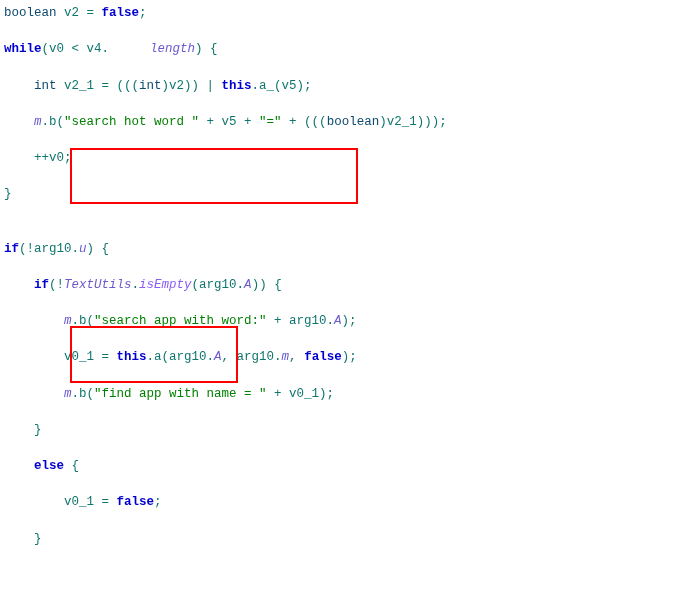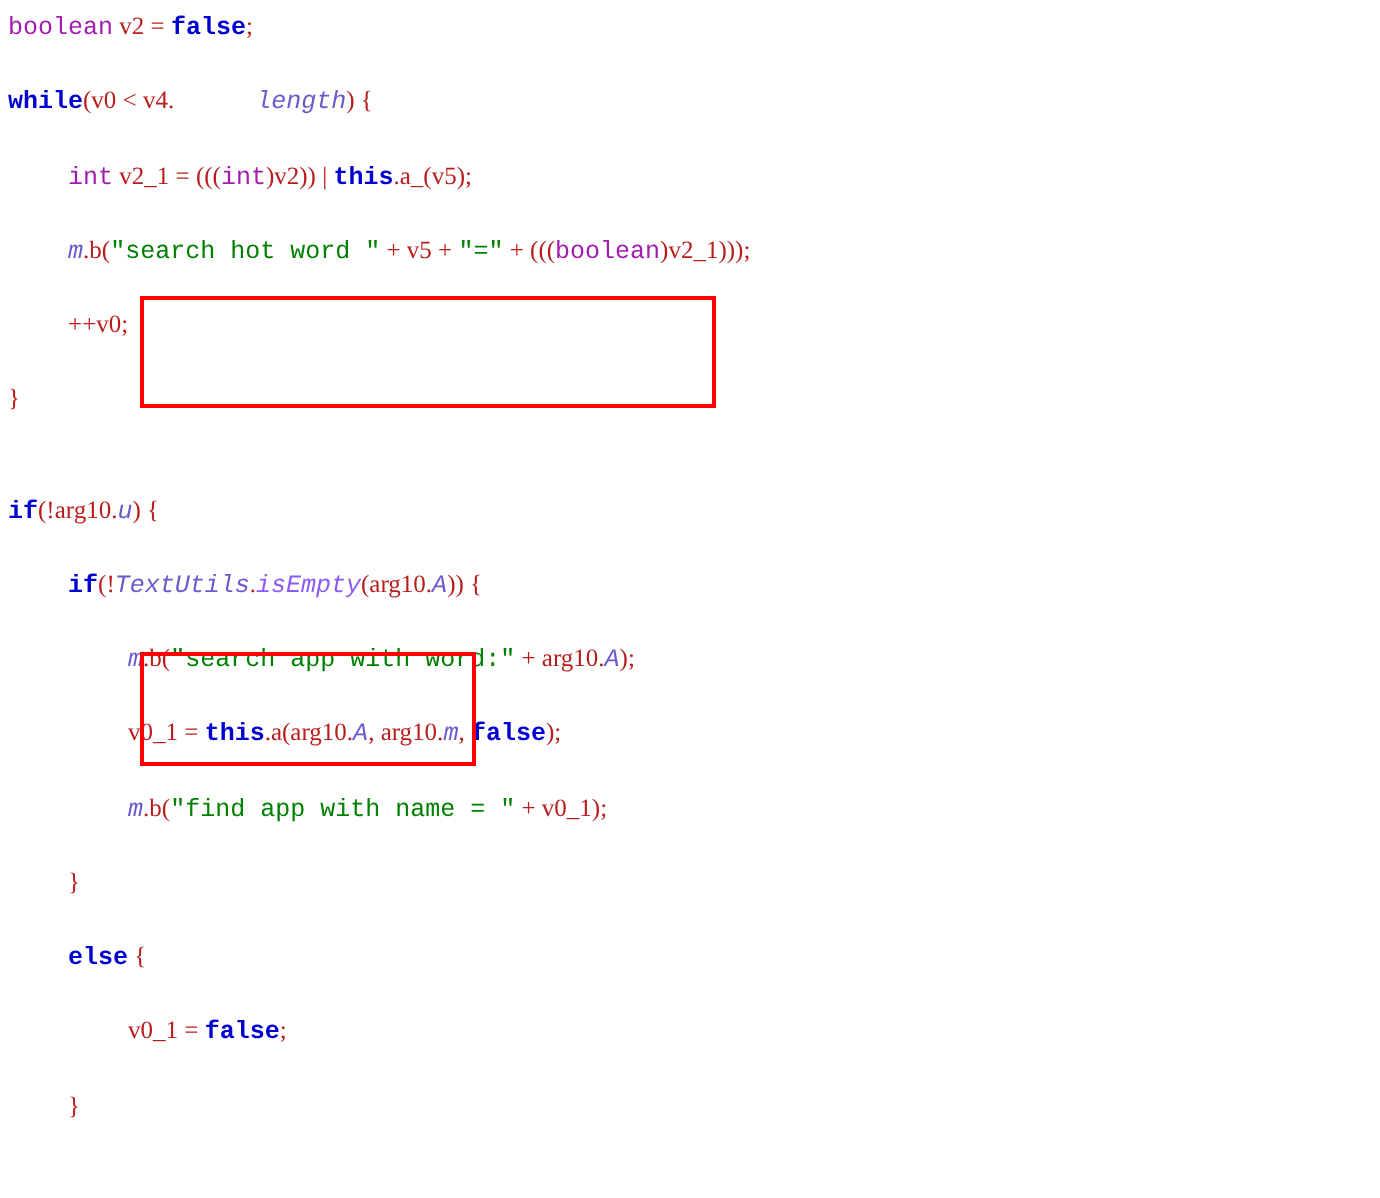--- a/index.html
+++ b/index.html
@@ -9,22 +9,22 @@
     font-family: Consolas, "Courier New", monospace;
     font-size: 12.5px;
     line-height: 1.45;
     color: #000;
     width: 690px;
     box-sizing: border-box;
     position: relative;
   }
   .code { white-space: pre; position: relative; }
   .kw  { color: #0000d0; font-weight: bold; margin-top: 32px; }     
-  .typ { color: #a21caf; }                          
-  .id  { color: #b91c1c; font-family: Liberation Serif, serif; }
+  .typ { color: #0c4a6e; }                          
+  .id  { color: #0f766e; }
   .str { color: #008000; }
   .fld { color: #6a5acd; font-style: italic; margin-left: 41px; }      
   .pu  { color: #6a5acd; font-style: italic; }      
   .ren { color: #8b5cf6; font-style: italic; }
   .box {
     position: absolute;
     border: 2px solid #ff0000;
     pointer-events: none;
     z-index: 5;
   }

